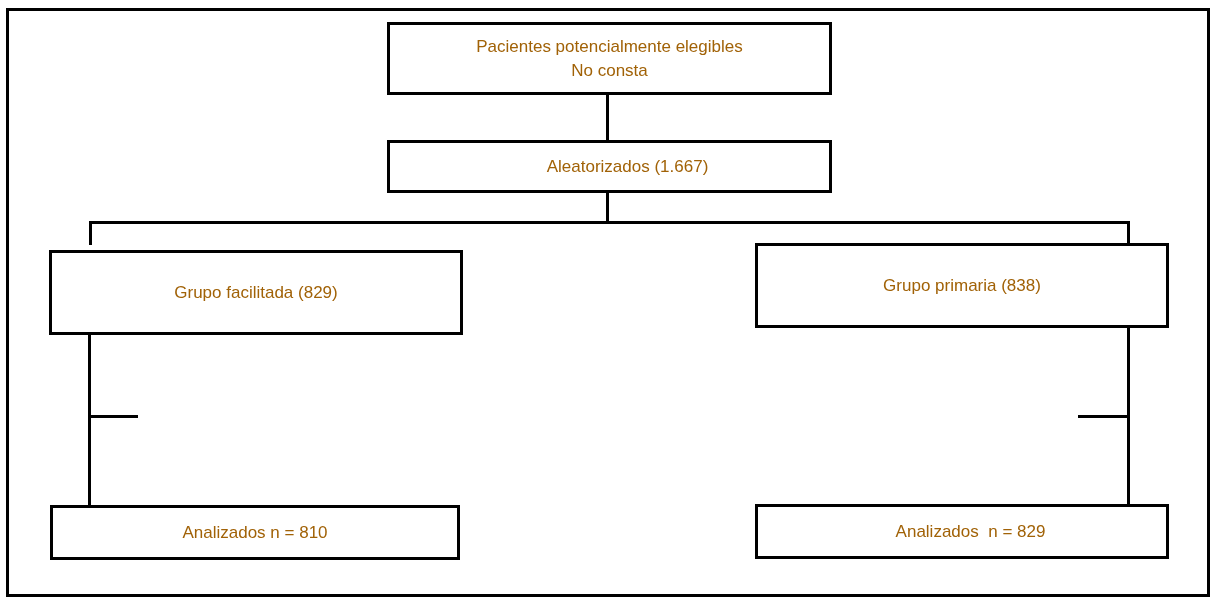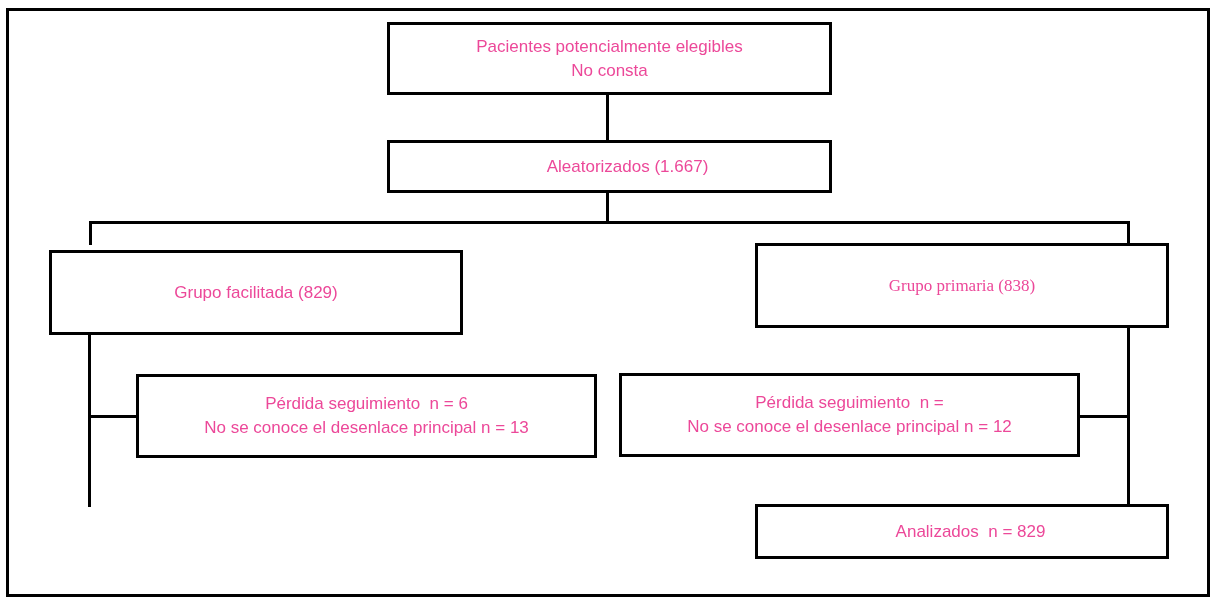--- a/index.html
+++ b/index.html
@@ -6,21 +6,21 @@
     margin: 0;
     padding: 0;
     background: #ffffff;
   }
   #figure {
     position: relative;
     width: 1218px;
     height: 608px;
     background: #ffffff;
     font-family: "Liberation Sans", "DejaVu Sans", sans-serif;
-    color: #ec4899;
+    color: #a16207;
   }
   #outer-frame {
     position: absolute;
     left: 6px;
     top: 8px;
     width: 1204px;
     height: 589px;
     border: 3px solid #000000;
     box-sizing: border-box;
   }
@@ -41,21 +41,21 @@
   }
   .connector {
     position: absolute;
     background: #000000;
     z-index: 1;
   }
   
   #box-eligible        { left: 387px; top: 22px;  width: 445px; height: 73px; }
   #box-randomized      { left: 387px; top: 140px; width: 445px; height: 53px; padding-left: 36px; }
   #box-group-left      { left: 49px;  top: 250px; width: 414px; height: 85px; }
-  #box-group-right     { left: 755px; top: 243px; width: 414px; height: 85px; font-family: Liberation Serif, serif; }
+  #box-group-right     { left: 755px; top: 243px; width: 414px; height: 85px; }
   #box-loss-left       { left: 136px; top: 374px; width: 461px; height: 84px; }
   #box-loss-right      { left: 619px; top: 373px; width: 461px; height: 84px; }
   #box-analyzed-left   { left: 50px;  top: 505px; width: 410px; height: 55px; }
   #box-analyzed-right  { left: 755px; top: 504px; width: 414px; height: 55px; padding-left: 17px; }
   
   #conn-top-v          { left: 606px;  top: 95px;  width: 3px;    height: 45px; }
   #conn-mid-v          { left: 606px;  top: 193px; width: 3px;    height: 28px; }
   #conn-branch-h       { left: 89px;   top: 221px; width: 1041px; height: 3px;  }
   #conn-drop-left-v    { left: 89px;   top: 221px; width: 3px;    height: 24px; }
   #conn-drop-right-v   { left: 1127px; top: 221px; width: 3px;    height: 24px; }
@@ -90,27 +90,22 @@
   </div>
 
   <div class="node" id="box-group-left">
     <div>Grupo facilitada (829)</div>
   </div>
 
   <div class="node" id="box-group-right">
     <div>Grupo primaria (838)</div>
   </div>
 
-  <div class="node" id="box-loss-left">
-    <div>Pérdida seguimiento  n = 6</div>
-    <div>No se conoce el desenlace principal n = 13</div>
+
+
+  <div class="node" id="box-analyzed-left">
+    <div>Analizados n = 810</div>
   </div>
-
-  <div class="node" id="box-loss-right">
-    <div>Pérdida seguimiento  n =</div>
-    <div>No se conoce el desenlace principal n = 12</div>
-  </div>
-
 
   <div class="node" id="box-analyzed-right">
     <div>Analizados  n = 829</div>
   </div>
 </div>
 
 </body></html>

